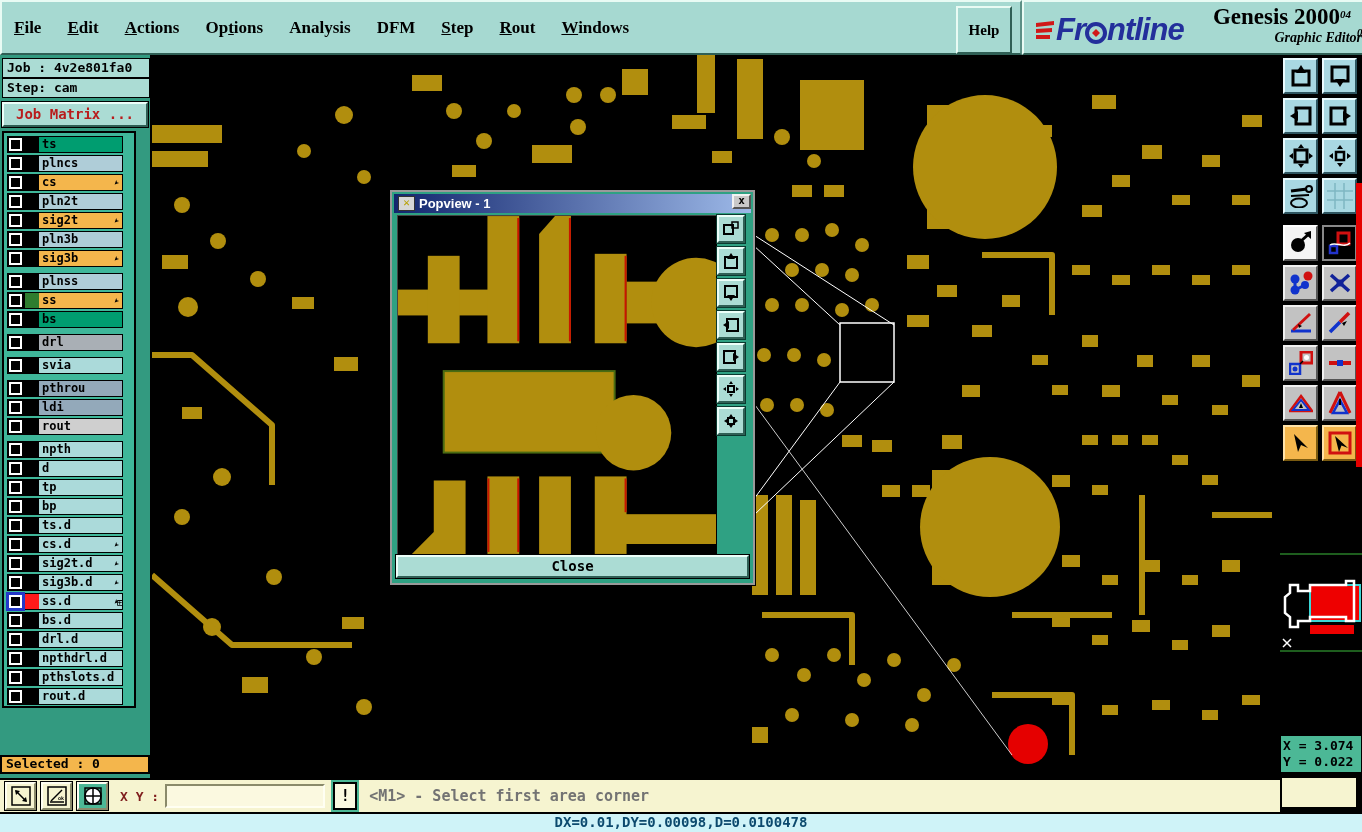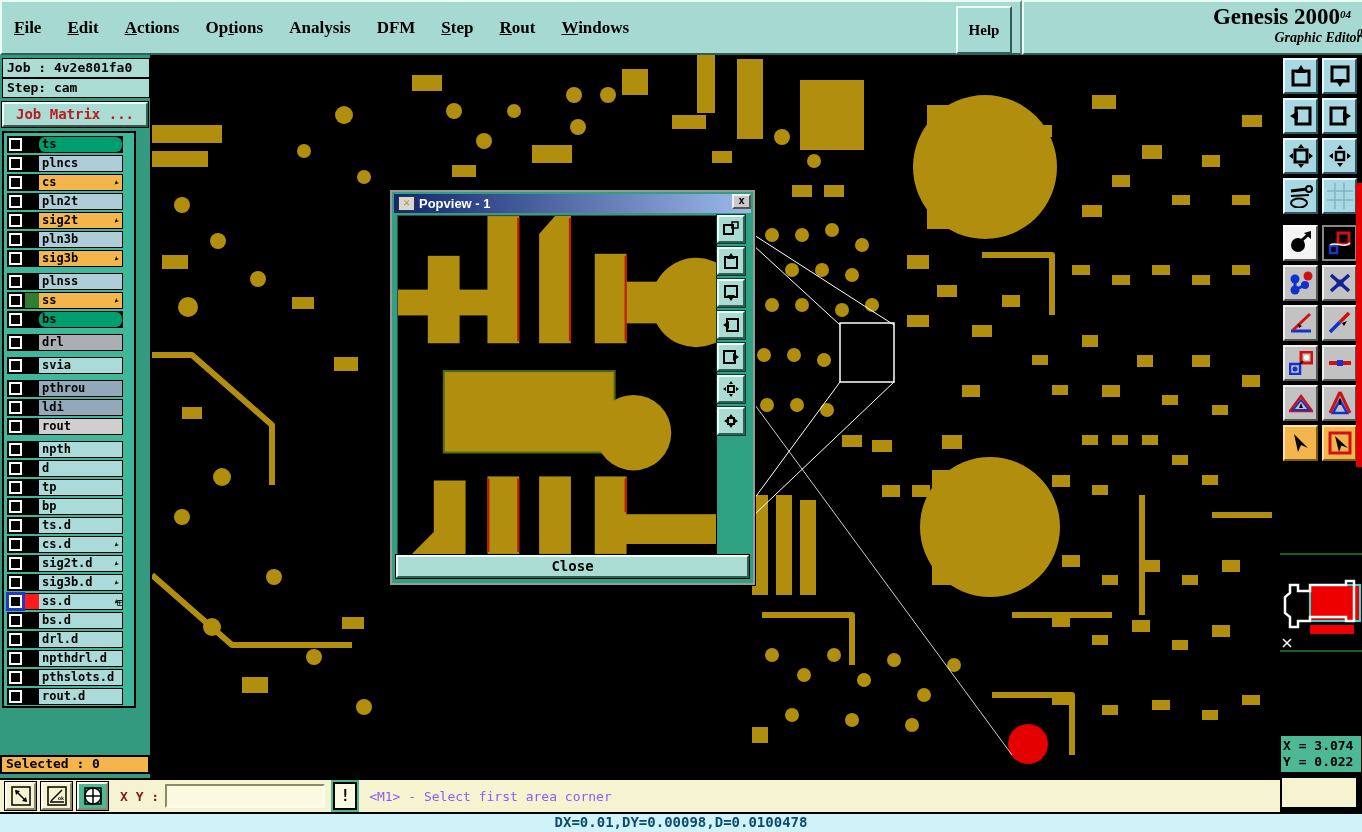--- a/index.html
+++ b/index.html
@@ -37,21 +37,21 @@
     border-top:2px solid #ECFFF9;border-left:2px solid #ECFFF9;border-bottom:2px solid #2F5F55;border-right:2px solid #2F5F55;
     box-sizing:border-box;font-size:14px;font-weight:bold;text-align:center;line-height:20px;color:#b91c1c;box-shadow:0 0 0 1px #000;}
   #layerpanel{position:absolute;left:2px;top:76px;width:134px;height:577px;background:var(--panelbg);
     border:2px solid #000;box-sizing:border-box;padding:3px 0 0 3px;overflow:hidden;}
   .layer-row{display:flex;height:15px;margin-bottom:2px;background:#000;border:1px solid #000;width:114px;}
   .layer-row.gap{margin-top:6px;}
   .cb{width:9px;height:9px;background:#000;border:2px solid #fff;outline:1px solid #000;margin:1px 3px 0 1px;flex:none;}
   .cb.active{outline:3px solid #2438C8;}
   .swatch{width:14px;height:15px;background:#000;flex:none;}
   .lname{flex:1;font-size:12px;font-weight:bold;line-height:15px;padding-left:3px;color:#000;position:relative;}
-  .bg-green{background:var(--rowgreen);border-radius:6px;} .bg-blue{background:var(--rowblue);}
+  .bg-green{background:var(--rowgreen);} .bg-blue{background:var(--rowblue);}
   .bg-orange{background:var(--roworange);} .bg-gray{background:var(--rowgray);}
   .bg-grayblue{background:var(--rowgrayblue);} .bg-lightgray{background:var(--rowltgray);}
   .bg-cyan{background:var(--rowcyan);}
   .dart{position:absolute;right:4px;top:0px;font-size:9px;transform:rotate(135deg);}
   .extra{position:absolute;right:-1px;top:1px;font-size:10px;}
   #selectedbar{left:0;top:755px;width:150px;height:19px;background:var(--roworange);
     border:2px solid #000;box-sizing:border-box;font-size:13px;font-weight:bold;line-height:14px;padding-left:4px;color:#000;}
   
   #canvas{left:152px;top:55px;width:1128px;height:723px;background:#000;}
   .gold{fill:var(--gold);} .goldln{stroke:var(--gold);fill:none;}
@@ -94,21 +94,21 @@
     border-top:2px solid #000;box-sizing:border-box;display:flex;align-items:center;}
   .sbtn{width:31px;height:28px;margin-left:5px;background:var(--cream);
     border-top:2px solid #FFFFF2;border-left:2px solid #FFFFF2;border-bottom:2px solid #8A8A6A;border-right:2px solid #8A8A6A;
     box-sizing:border-box;box-shadow:0 0 0 1px #000;display:flex;align-items:center;justify-content:center;flex:none;}
   .sbtn.sel{background:var(--coordteal);}
   #xylabel{font-size:13px;font-weight:bold;margin:0 6px 0 12px;color:#7f1d1d;}
   #xyinput{width:160px;height:24px;background:#FBF9E0;border:2px solid #8A8A6A;border-bottom-color:#FFFFF2;border-right-color:#FFFFF2;
     box-sizing:border-box;font-size:13px;font-family:inherit;color:#000;padding-left:3px;}
   #alertbtn{width:24px;height:28px;margin-left:8px;background:#FBF9E0;border:2px solid #000;box-sizing:border-box;
     box-shadow:0 0 0 2px var(--coordteal);font-weight:bold;font-size:15px;text-align:center;line-height:24px;flex:none;}
-  #msg{font-size:13px;font-weight:normal;margin-left:12px;color:#8b5cf6;white-space:pre;}
+  #msg{font-size:15px;font-weight:bold;margin-left:12px;color:#737373;white-space:pre;}
   
   #footer{left:0;top:812px;width:1362px;height:20px;background:var(--footcyan);
     border-top:2px solid #000;box-sizing:border-box;text-align:center;font-size:14px;font-weight:bold;color:#0c4a6e;line-height:17px;}
 </style>
 </head>
 <body>
 
 <div id="app">
 
   <div id="menubar" class="abs">
@@ -122,20 +122,33 @@
         <span class="menu-item"><span class="u">S</span><span>t</span><span>e</span><span>p</span></span>
         <span class="menu-item"><span class="u">R</span><span>o</span><span>u</span><span>t</span></span>
         <span class="menu-item"><span class="u">W</span><span>i</span><span>n</span><span>d</span><span>o</span><span>w</span><span>s</span></span>
       </nav>
     <div id="helpbox">
         <span>Help</span>
       </div>
   </div>
 
   <div id="brandbox" class="abs">
+    <div id="frontline">
+      <svg width="22" height="26" viewBox="0 0 22 26">
+        <path d="M2,6 L20,4 L20,8 L2,10 Z" fill="#D01818"></path>
+        <path d="M2,12 L18,11 L18,15 L2,16 Z" fill="#D01818"></path>
+        <path d="M2,18 L16,18 L16,22 L2,22 Z" fill="#D01818"></path>
+      </svg>
+      <span>Fr</span>
+      <svg width="24" height="24" viewBox="0 0 24 24" style="margin:6px -1px 0">
+        <circle cx="12" cy="12" r="9" fill="none" stroke="#232F9B" stroke-width="4"></circle>
+        <path d="M12,8 L16,12 L12,16 L8,12 Z" fill="#D01818"></path>
+      </svg>
+      <span>ntline</span>
+    </div>
     <div id="genesis">
       <span class="g1">Genesis 2000</span><span class="sup">04</span>
       <span class="sub">02</span>
       <span class="g2">Graphic Editor</span>
     </div>
   </div>
 
   <div id="canvas" class="abs">
     <svg width="1128" height="723" viewBox="0 0 1128 723">
       <g class="gold">

